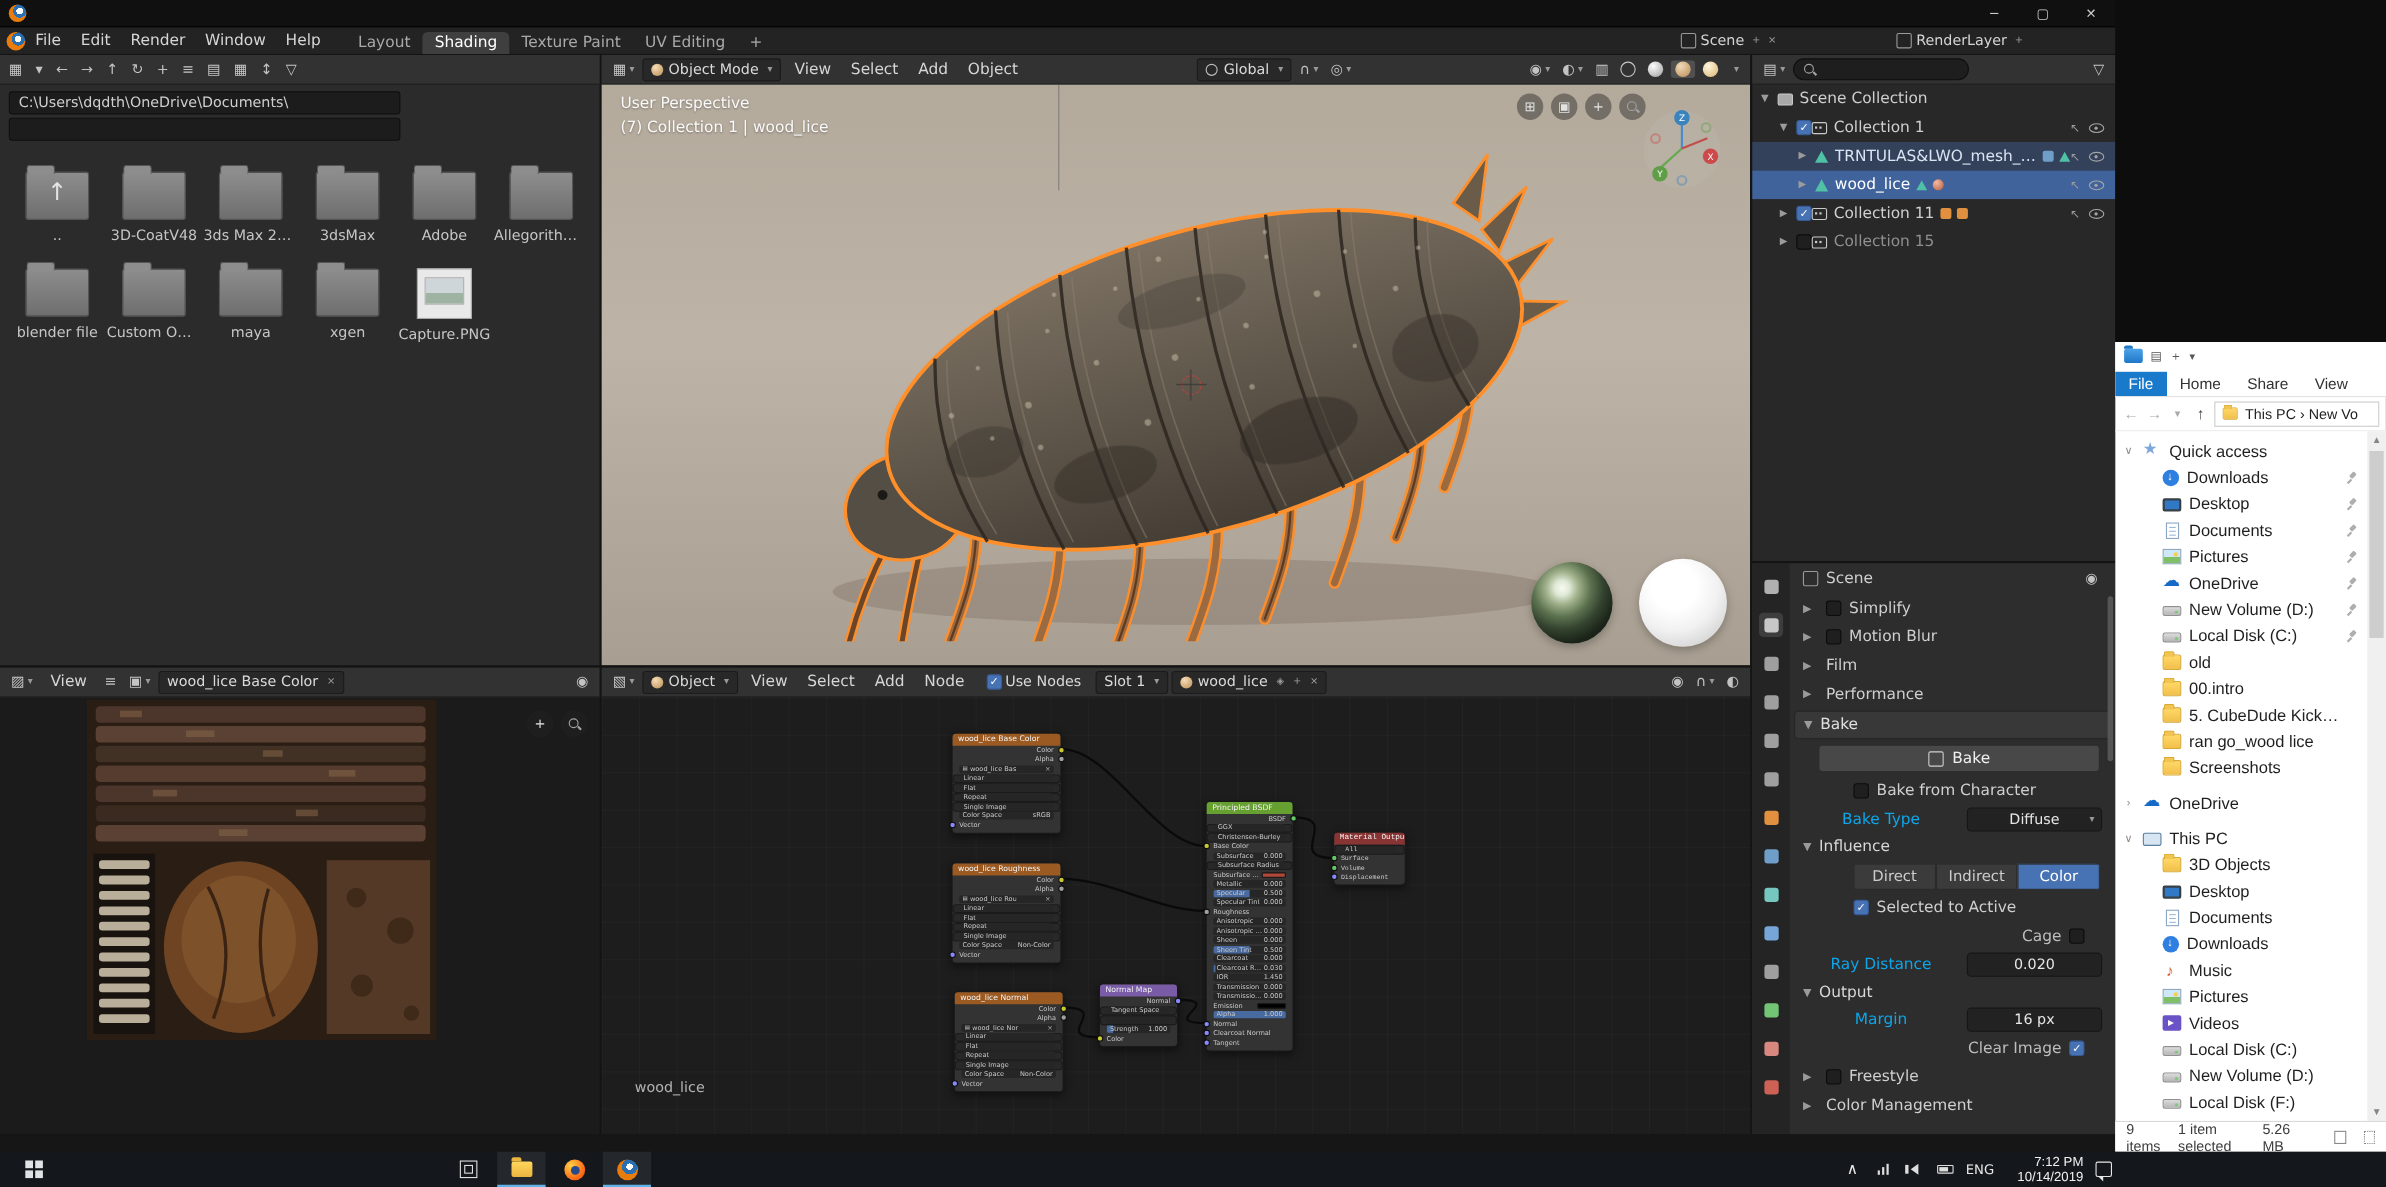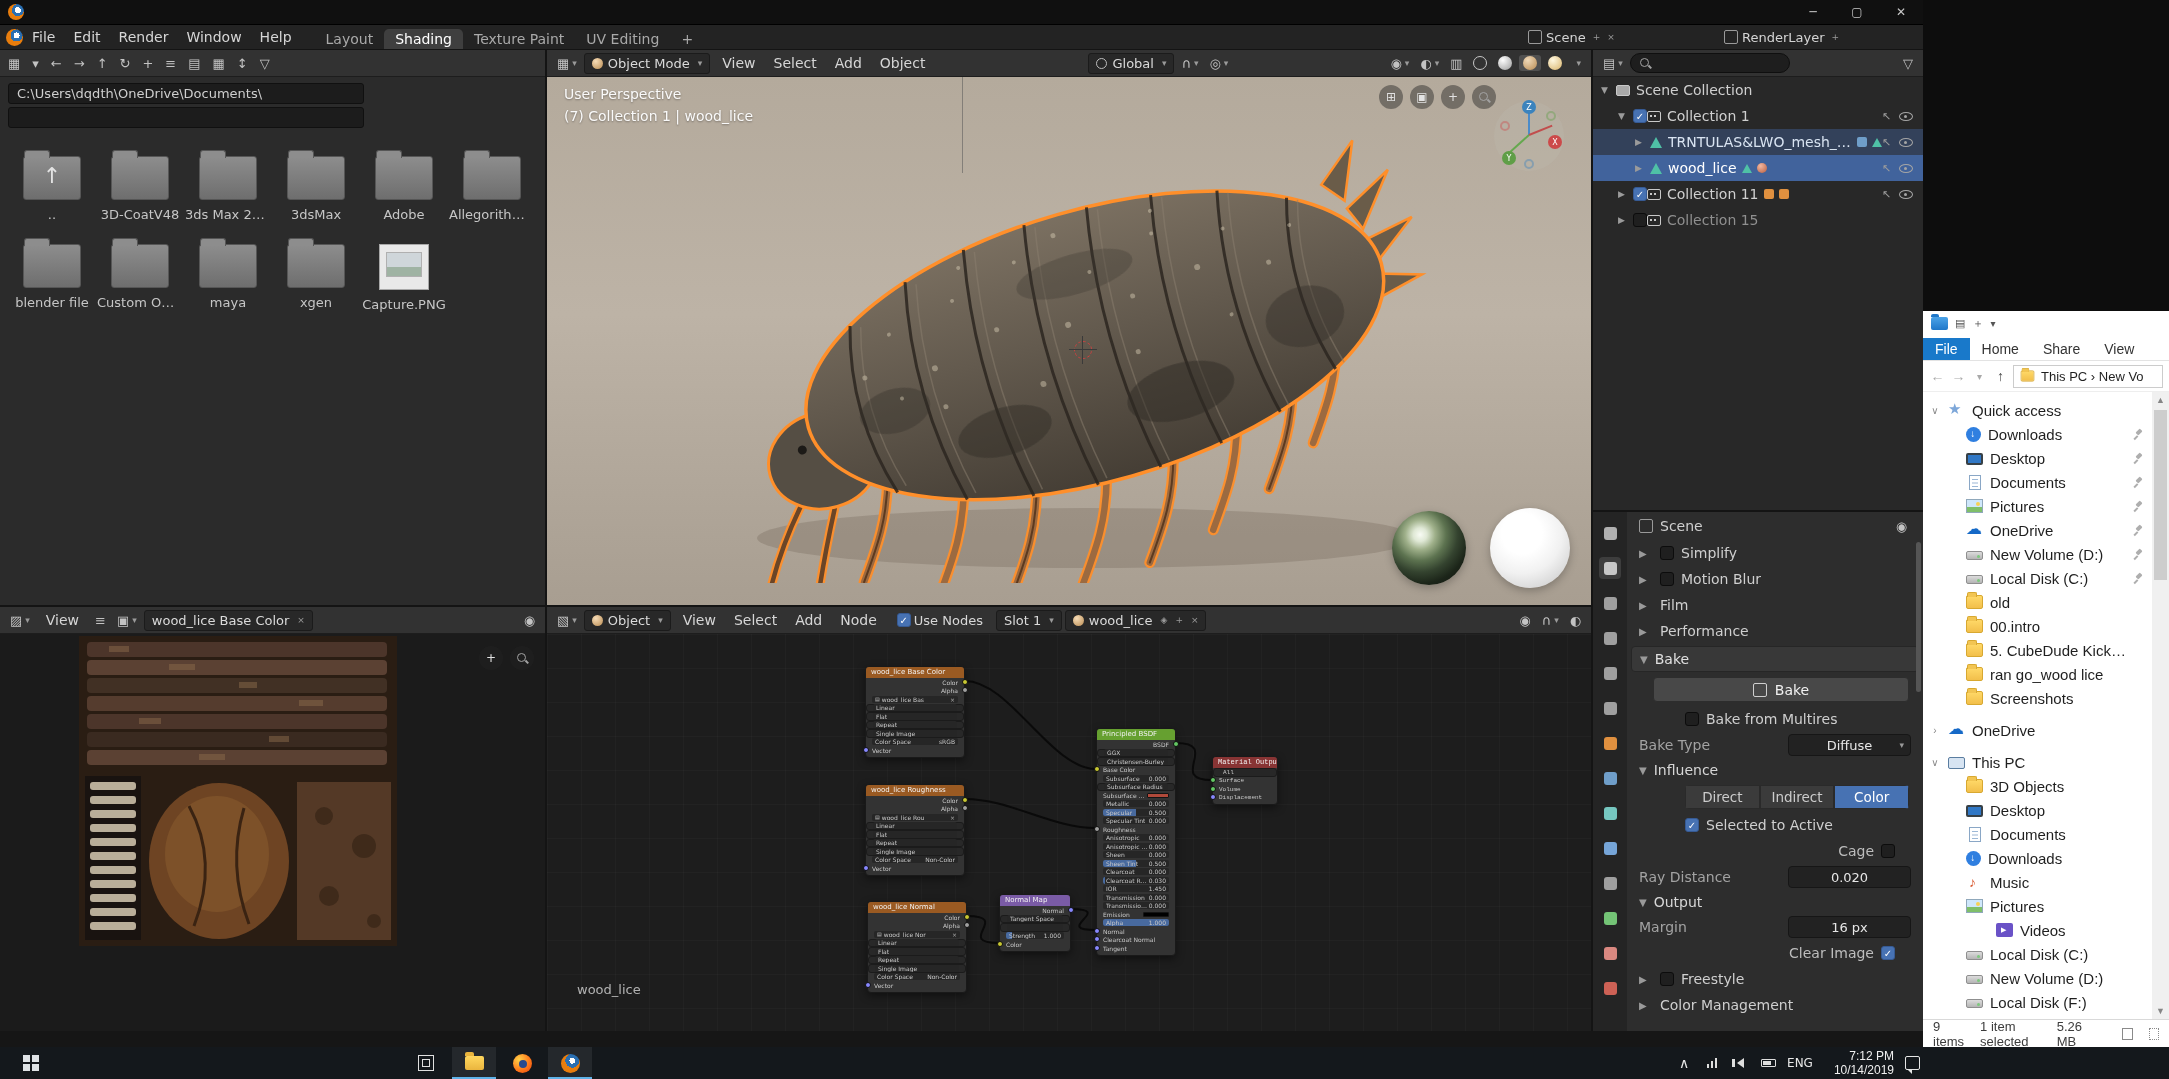--- a/index.html
+++ b/index.html
@@ -111,21 +111,21 @@
 #props{position:absolute;left:1591px;top:512px;width:332px;height:519px;background:#2d2d2d;border-left:2px solid #141414}
 #pt-strip{position:absolute;left:0;top:0;width:34px;bottom:0;background:#242424;display:flex;flex-direction:column;align-items:center;padding-top:10px;gap:13px}
 .ptab{width:22px;height:22px;border-radius:4px;display:flex;align-items:center;justify-content:center}
 .ptab.active{background:#3d3d3d}
 .pticon{width:13px;height:13px;border-radius:3px}
 .props-main{position:absolute;left:34px;right:0;top:0;bottom:0;overflow:hidden}
 .prow{display:flex;align-items:center;height:26px;padding:0 12px;gap:7px;font-size:14px;color:#cfcfcf}
 .prow .caret{color:#9a9a9a;font-size:10px;width:14px;flex:none}
 .phead{display:flex;align-items:center;height:26px;margin:2px 4px 0 4px;padding:0 8px;gap:7px;background:#383838;border:1px solid #262626;border-radius:4px;font-size:14px;color:#e0e0e0}
 .psub{display:flex;align-items:center;height:24px;padding:0 12px;gap:7px;font-size:14px;color:#d7d7d7}
-.plabel{width:142px;text-align:left;color:#a3a3a3;flex:none}
+.plabel{width:142px;text-align:center;color:#0ea5e9;flex:none}
 .vfield{background:#222;border:1px solid #161616;border-radius:4px;height:22px;display:flex;align-items:center;justify-content:center;font-size:13px;color:#e6e6e6;flex:1;position:relative}
 .vfield .dd{position:absolute;right:6px}
 .bakebtn{display:flex;align-items:center;justify-content:center;gap:8px;height:25px;margin:5px 14px 4px 26px;background:#484848;border:1px solid #2d2d2d;border-radius:4px;font-size:14px;color:#f0f0f0}
 .seg-row{display:flex;margin:3px 14px 3px 58px;border-radius:4px;overflow:hidden}
 .seg{flex:1;background:#3b3b3b;border:1px solid #2a2a2a;height:24px;display:flex;align-items:center;justify-content:center;font-size:13.5px;color:#ccc}
 .seg.active{background:#4772b3;color:#fff}
 .prow.indent{padding-left:58px}
 .prow.rightal{justify-content:flex-end;padding-right:28px}
 .pscroll{position:absolute;right:2px;top:30px;width:5px;height:150px;border-radius:3px;background:#555}
 
@@ -669,21 +669,21 @@
       <div class="phead">
         <span class="caret" style="color:#9a9a9a;font-size:10px">▼</span>
         <span>Bake</span>
       </div>
       <div class="bakebtn">
         <span class="sicon" style="border-color:#cfcfcf"></span>
         <span>Bake</span>
       </div>
       <div class="prow indent">
         <span class="cb"></span>
-        <span>Bake from Multires</span>
+        <span>Bake from Character</span>
       </div>
       <div class="prow">
         <span class="plabel">Bake Type</span>
         <span class="vfield">
             <span>Diffuse</span>
             <i class="dd">▾</i>
           </span>
       </div>
       <div class="psub">
         <span class="caret" style="color:#9a9a9a;font-size:10px">▼</span>
@@ -1326,21 +1326,21 @@
         <div class="ex-row" style="padding-left: 24px;">
           <span class="ex-caret"></span>
           <span class="fi music"></span>
           <span class="ex-label">Music</span>
         </div>
         <div class="ex-row" style="padding-left: 24px;">
           <span class="ex-caret"></span>
           <span class="fi pictures"></span>
           <span class="ex-label">Pictures</span>
         </div>
-        <div class="ex-row" style="padding-left: 24px; margin-left: 30px;">
+        <div class="ex-row" style="padding-left: 24px;">
           <span class="ex-caret"></span>
           <span class="fi videos"></span>
           <span class="ex-label">Videos</span>
         </div>
         <div class="ex-row" style="padding-left: 24px;">
           <span class="ex-caret"></span>
           <span class="fi drive"></span>
           <span class="ex-label">Local Disk (C:)</span>
         </div>
         <div class="ex-row" style="padding-left: 24px;">

